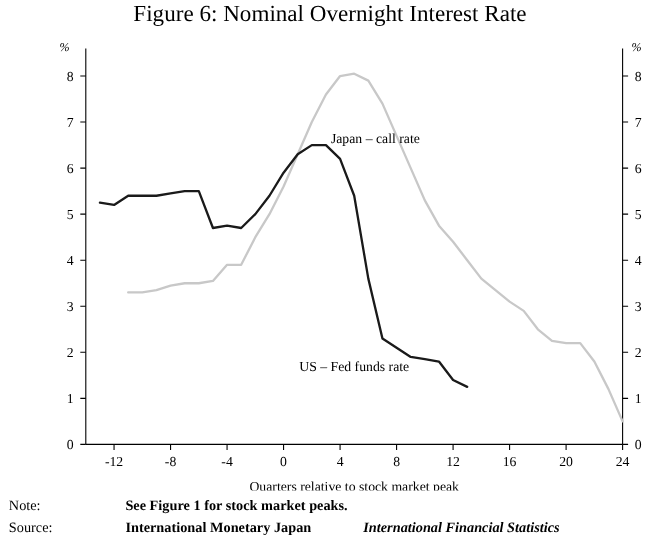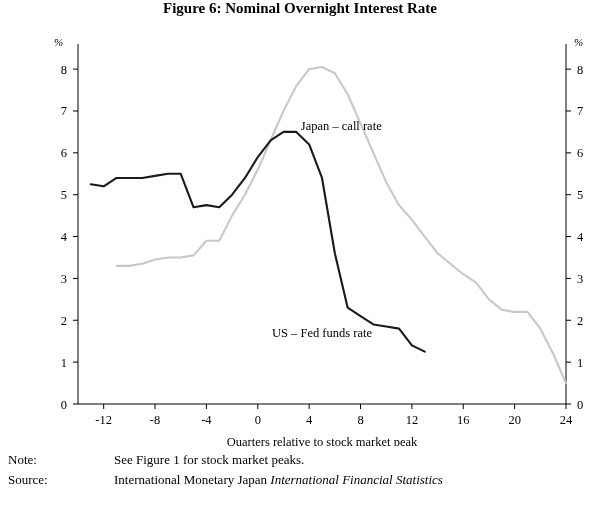--- a/index.html
+++ b/index.html
@@ -18,22 +18,22 @@
     position: relative;
     width: 600px;
     height: 508px;
   }
   #figure-title {
     position: absolute;
     top: 0px;
     left: 0;
     width: 600px;
     text-align: center;
-    font-size: 15px;
-    font-weight: bold;
+    font-size: 21px;
+    font-weight: normal;
     font-family: "Liberation Serif", serif;
   }
   #chart-area {
     position: absolute;
     left: 0px;
     top: 26px;
     width: 600px;
     height: 420px;
   }
   svg {
@@ -68,23 +68,25 @@
     display: flex;
     margin-bottom: 4px;
     gap: 40px;
   }
   .note-key {
     width: 66px;
     flex: 0 0 66px;
   }
   .note-val {
     flex: 1 1 auto;
+    font-weight: bold;
   }
   .note-italic {
     font-style: italic;
+    margin-left: 44px;
   }
 </style>
 </head>
 <body>
 
 <div id="page">
 
   <div id="figure-title">Figure 6: Nominal Overnight Interest Rate</div>
 
   <div id="chart-area">

